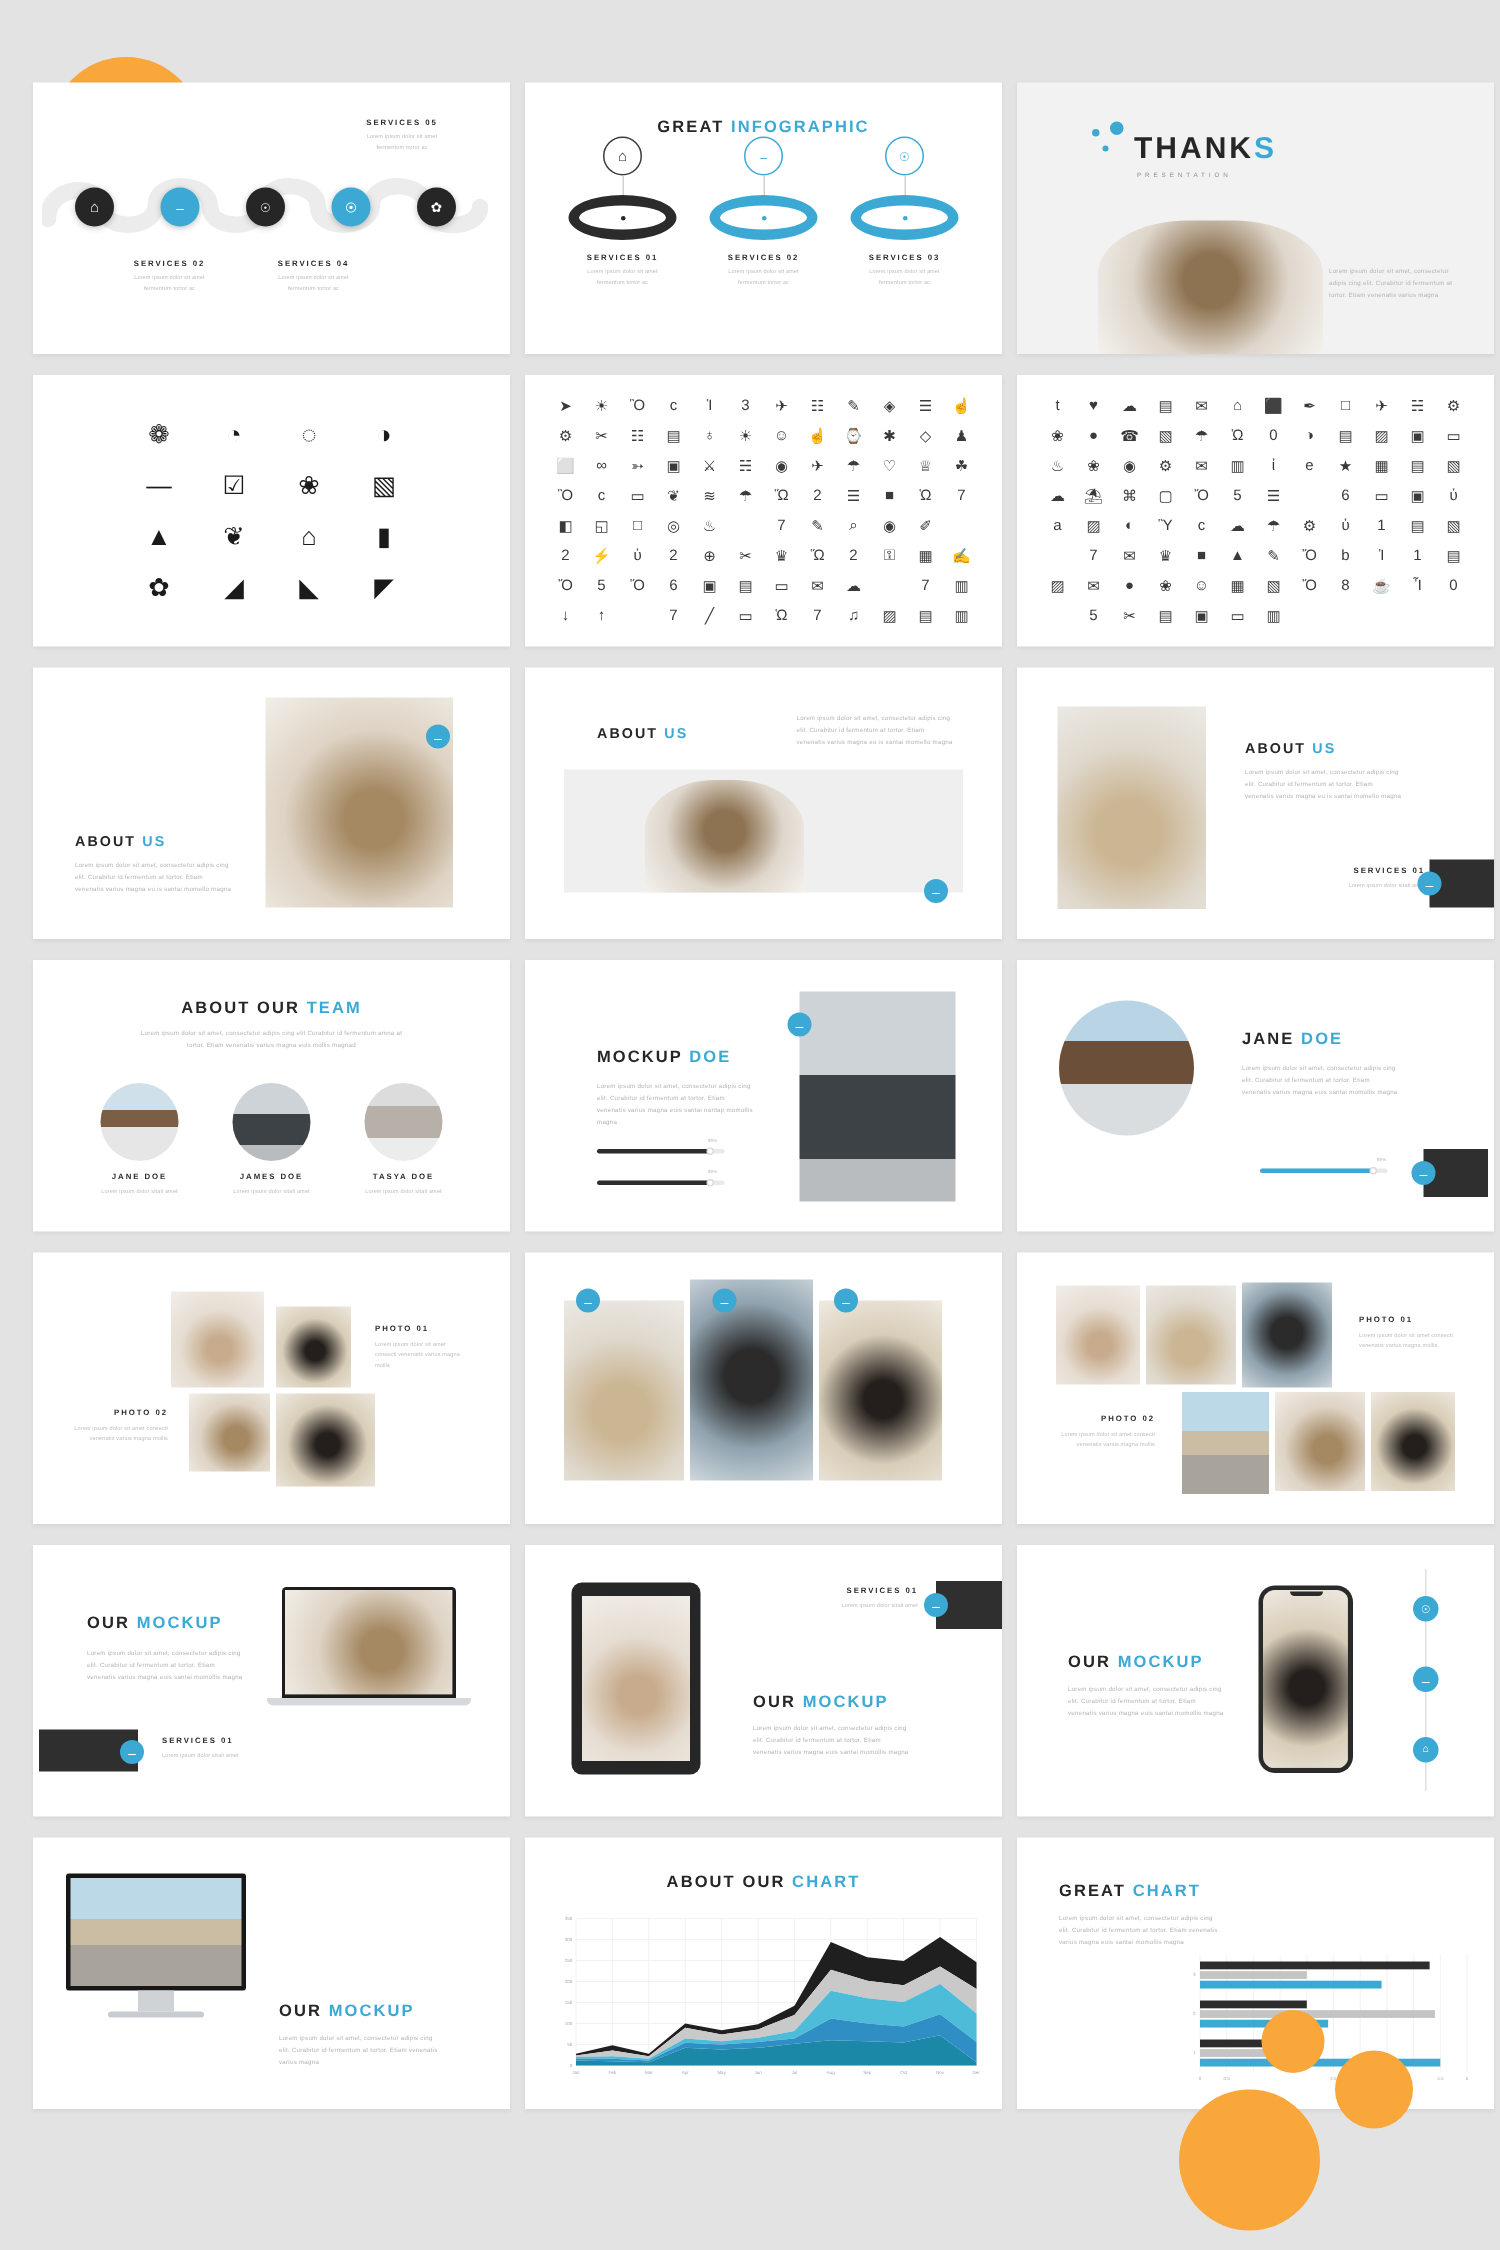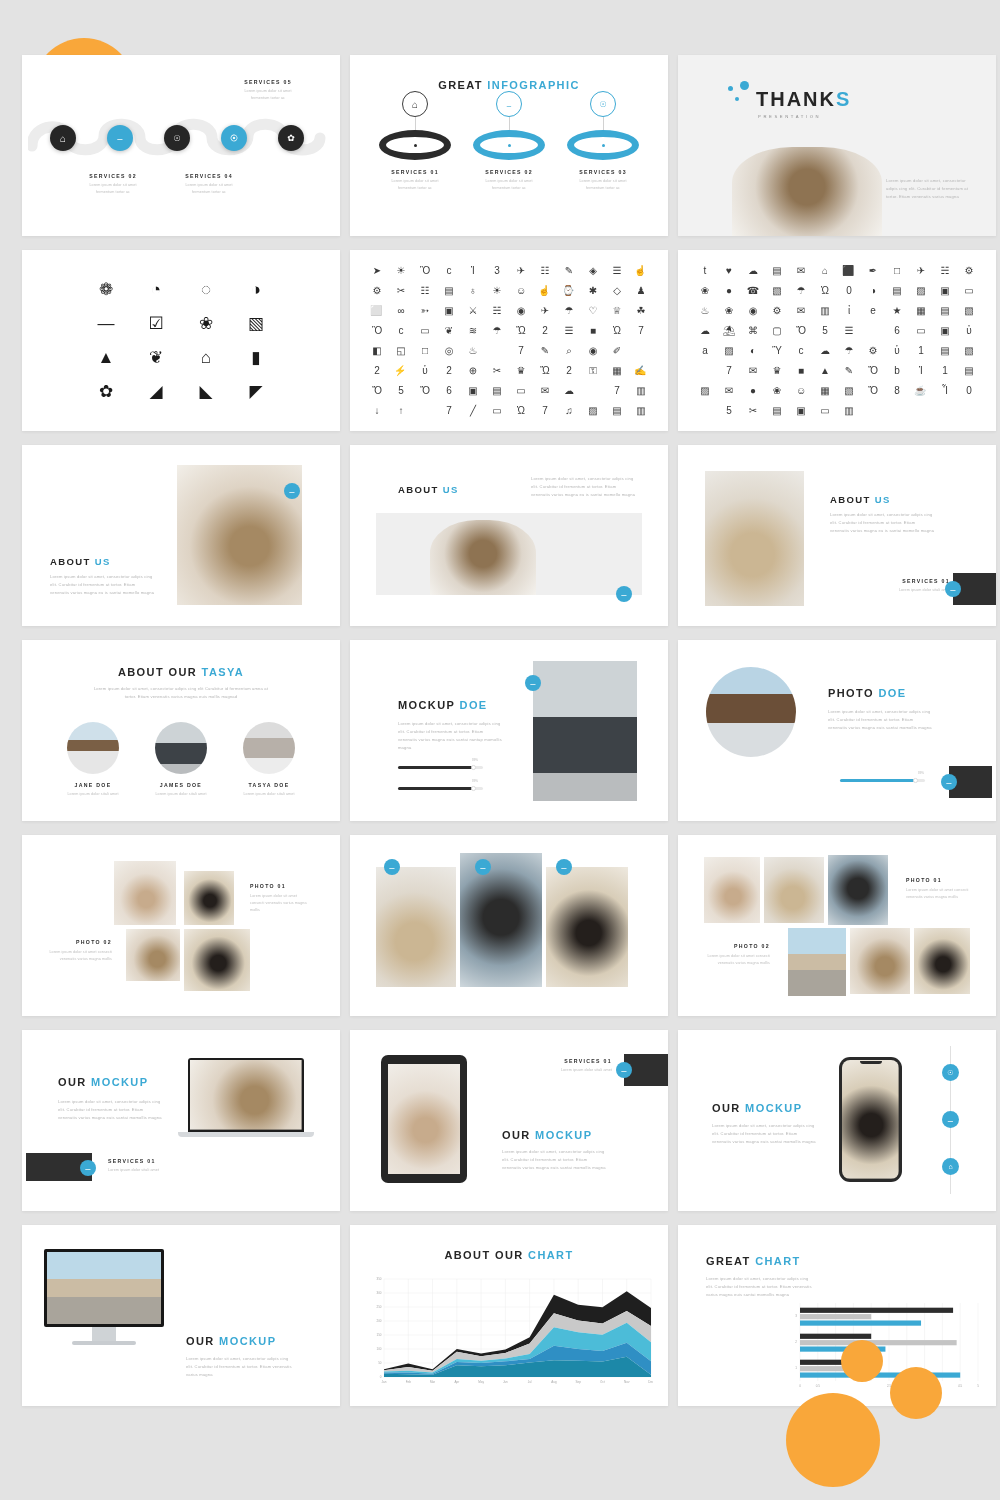--- a/index.html
+++ b/index.html
@@ -470,21 +470,21 @@
         <div class="svc-h">SERVICES 01</div>
         <div class="svc-b" style="margin-top:3px">Lorem ipsum dolor sitali amet</div>
       </div>
       <div class="chip" style="left:267px;top:136px">
         <span>⚊</span>
         </div>
     </div>
 
     <div class="slide">
       <div style="position:absolute;left:0;right:0;top:22px;text-align:center">
-        <span class="ttl" style="font-size:11px">ABOUT OUR </span><span class="ttl cy" style="font-size:11px">TASYA</span>
+        <span class="ttl" style="font-size:11px">ABOUT OUR </span><span class="ttl cy" style="font-size:11px">TEAM</span>
       </div>
       <div class="blurb" style="position:absolute;left:70px;top:45px;width:178px;text-align:center">Lorem ipsum dolor sit amet, consectetur adipis cing elit Curabitur id fermentum amna at tortor. Etiam venenatis varius magna euis mollis magnad</div>
 
       <div style="position:absolute;left:43px;top:82px;width:56px;text-align:center">
         <div class="ph person1 circ" style="position:relative;width:52px;height:52px;margin:0 auto"></div>
         <div class="svc-h" style="margin-top:8px">JANE DOE</div>
         <div class="svc-b" style="margin-top:3px">Lorem ipsum dolor sitali amet</div>
       </div>
       <div style="position:absolute;left:131px;top:82px;width:56px;text-align:center">
         <div class="ph person2 circ" style="position:relative;width:52px;height:52px;margin:0 auto"></div>
@@ -516,21 +516,21 @@
       <div class="pct" style="left:122px;top:139px">89%</div>
       <div class="bar" style="left:48px;top:147px;width:85px">
         <i class="dark" style="width:89%"></i>
           <span class="knob" style="left:86%"></span>
       </div>
     </div>
 
     <div class="slide">
       <div class="ph person4 circ" style="left:28px;top:27px;width:90px;height:90px"></div>
       <div style="position:absolute;left:150px;top:43px">
-        <span class="ttl" style="font-size:11px">PHOTO </span><span class="ttl cy" style="font-size:11px">DOE</span>
+        <span class="ttl" style="font-size:11px">JANE </span><span class="ttl cy" style="font-size:11px">DOE</span>
       </div>
       <div class="blurb" style="position:absolute;left:150px;top:68px;width:104px">Lorem ipsum dolor sit amet, consectetur adipis cing elit. Curabitur id fermentum at tortor. Etiam venenatis varius magna euis santai momollis magna</div>
       <div class="darkbox" style="left:271px;top:126px;width:43px;height:32px"></div>
       <div class="pct" style="left:240px;top:131px">89%</div>
       <div class="bar" style="left:162px;top:139px;width:85px">
         <i class="blue" style="width:89%"></i>
           <span class="knob" style="left:86%"></span>
       </div>
       <div class="chip" style="left:263px;top:134px">
         <span>⚊</span>

